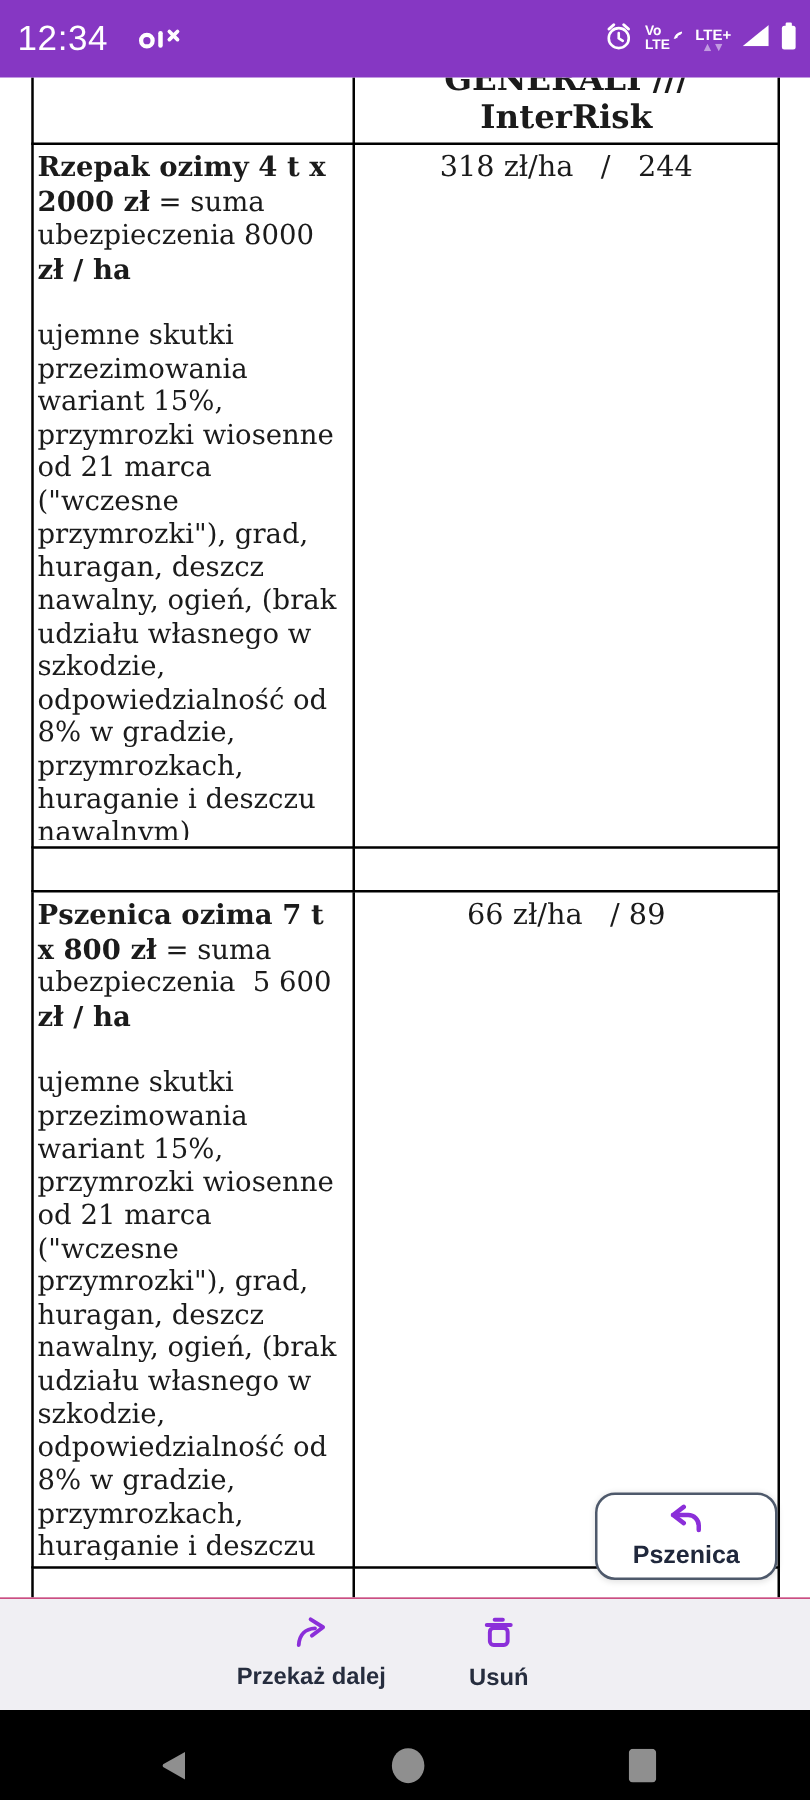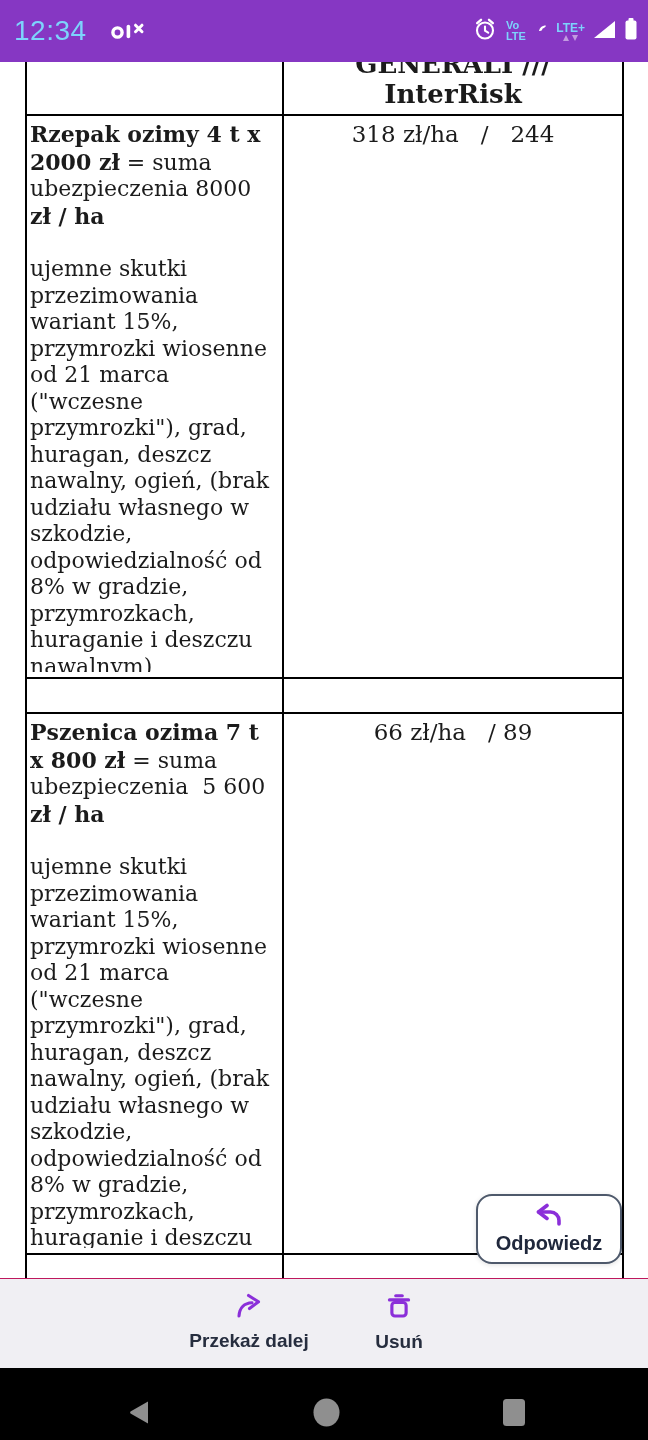--- a/index.html
+++ b/index.html
@@ -1,26 +1,26 @@
 <!DOCTYPE html>
 <html><head>
 <meta charset="utf-8">
 <style>
   html,body{margin:0;padding:0;background:#222;}
   .screen{position:relative;width:648px;height:1440px;background:#ffffff;overflow:hidden;
           font-family:"Liberation Sans", sans-serif;}
 
   
   .status-bar{position:absolute;top:0;left:0;width:648px;height:62px;background:#8637C3;
-              display:flex;align-items:center;box-sizing:border-box;padding:0 10px 0 14px;z-index:40;color:#7dd3fc;}
+              display:flex;align-items:center;box-sizing:border-box;padding:0 10px 0 14px;z-index:40;color:#ffffff;}
   .time{font-size:28px;letter-spacing:0.5px;}
   .olx-wrap{margin-left:24px;display:flex;align-items:center;}
   .sb-right{margin-left:auto;display:flex;align-items:center;gap:9px;}
   .volte{font-size:11px;font-weight:bold;line-height:11px;text-align:left;}
-  .volte .vo-row{display:flex;align-items:center;gap:16px;}
+  .volte .vo-row{display:flex;align-items:center;gap:6px;}
   .ltep{font-size:12px;font-weight:bold;line-height:12px;text-align:center;}
   .ltep .updown{display:flex;justify-content:center;gap:3px;margin-top:1px;opacity:.5;}
 
   
   .content{position:absolute;top:62px;left:0;width:648px;height:1216px;background:#fff;overflow:hidden;}
   table.doc{border-collapse:collapse;table-layout:fixed;width:597px;margin:-20px 0 0 25px;
             font-family:"DejaVu Serif", serif;color:#1b1b1b;}
   table.doc td{border:2px solid #000;vertical-align:top;padding:5px 3px;overflow:hidden;}
   .head-row td{height:46px;vertical-align:top;padding-top:8px;}
   .head-right{font-weight:bold;font-size:26px;text-align:center;}
@@ -155,21 +155,21 @@
       </table>
   </div>
 
   <div class="reply-btn">
     <span>
       <svg width="30" height="24" viewBox="0 0 30 24" fill="none" stroke="#8B2FD9" stroke-width="3.6" stroke-linecap="round" stroke-linejoin="round">
         <path d="M13 2.5 L4.5 9 L13 15.5"></path>
         <path d="M4.5 9 H16.5 a8.5 8.5 0 0 1 8.5 8.5 V21"></path>
       </svg>
     </span>
-    <span class="reply-label">Odpowiedz</span>
+    <span class="reply-label">Pszenica</span>
   </div>
 
   <div class="toolbar">
     <div class="tool-btn">
       <span>
         <svg width="30" height="27" viewBox="0 0 30 27" fill="none" stroke="#8B2FD9" stroke-width="3.1" stroke-linecap="round" stroke-linejoin="round">
           <path d="M5 24 C5.5 15.5 10.5 11 18 10.7"></path>
           <path d="M14.5 3.5 L24.5 9.8 L15.5 16.5"></path>
         </svg>
       </span>

